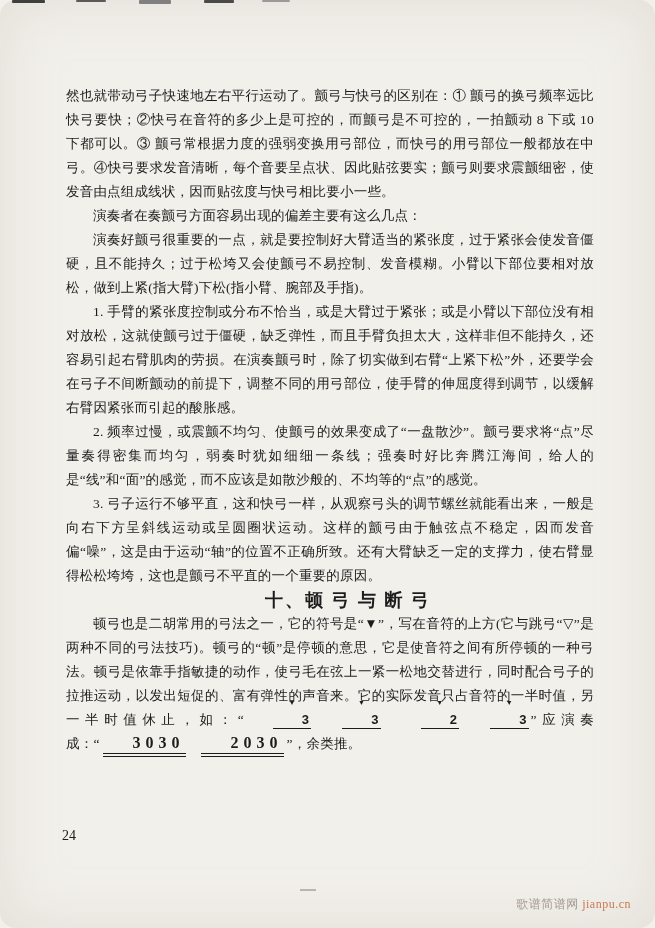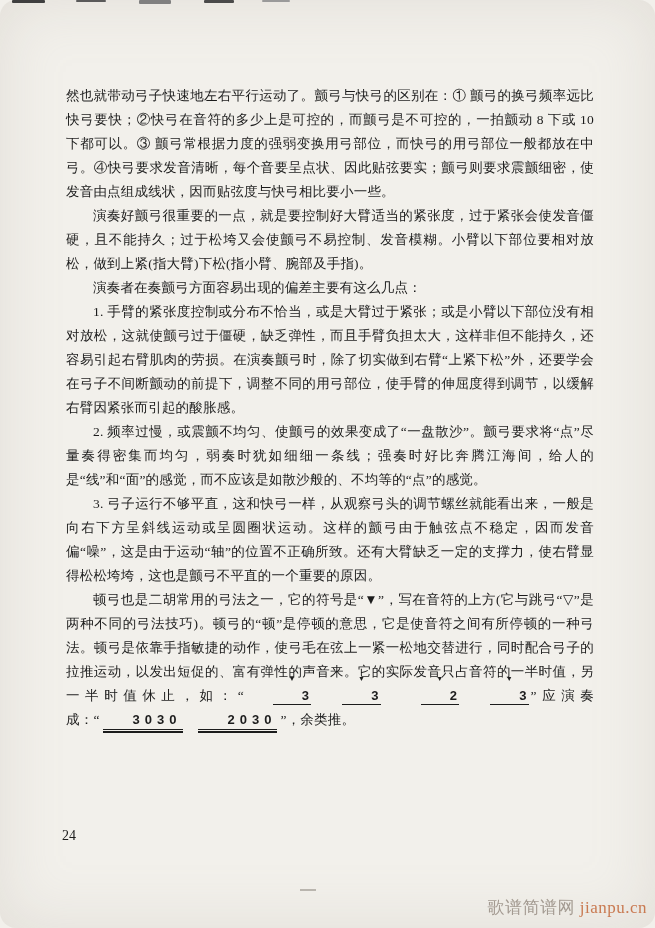--- a/index.html
+++ b/index.html
@@ -60,69 +60,70 @@
   }
   .note .accent {
     position:absolute; top:-8px; left:50%;
     transform:translateX(-50%);
     font-size:7px; line-height:1;
     color:#1c1c1c;
   }
   .notegap { display:inline-block; width:9px; }
   .g16 {
     position:relative; display:inline-block;
-    font-family:Liberation Sans, sans-serif;
-    font-weight:700; font-size:13px;
+    font-family:Liberation Serif, serif;
+    font-weight:700; font-size:16px;
     letter-spacing:5px;
     border-bottom:1.5px solid #1c1c1c;
     line-height:1.15;
     margin:0 3px; padding:0 1px 1px 3px;
   }
   .g16::after {
     content:""; position:absolute; left:0; right:0; bottom:-4px;
     height:1.5px; background:#1c1c1c;
   }
 
   .page-number {
     position:absolute; left:62px; top:828px;
     font-size:14px;
   }
   .watermark {
-    position:absolute; right:8px; top:896px;
-    font-size:17px; letter-spacing:0.5px;
+    position:absolute; right:24px; top:896px;
+    font-size:12px; letter-spacing:0.5px;
   }
   .watermark .wm-name { color:#a39a91; }
   .watermark .wm-url  { color:#c97a52; }
 </style>
 </head>
 <body>
 
 <div class="page">
 
   <span class="artifact a1"></span>
   <span class="artifact a2"></span>
   <span class="artifact a3"></span>
   <span class="artifact a4"></span>
   <span class="artifact a5"></span>
   <span class="a6"></span>
 
   <div class="textblock">
 
     <p class="noindent">然也就带动弓子快速地左右平行运动了。颤弓与快弓的区别在：① 颤弓的换弓频率远比快弓要快；②快弓在音符的多少上是可控的，而颤弓是不可控的，一拍颤动 8 下或 10 下都可以。③ 颤弓常根据力度的强弱变换用弓部位，而快弓的用弓部位一般都放在中弓。④快弓要求发音清晰，每个音要呈点状、因此贴弦要实；颤弓则要求震颤细密，使发音由点组成线状，因而贴弦度与快弓相比要小一些。</p>
 
+    <p>演奏者在奏颤弓方面容易出现的偏差主要有这么几点：</p>
+
     <p>演奏好颤弓很重要的一点，就是要控制好大臂适当的紧张度，过于紧张会使发音僵硬，且不能持久；过于松垮又会使颤弓不易控制、发音模糊。小臂以下部位要相对放松，做到上紧(指大臂)下松(指小臂、腕部及手指)。</p>
-
-    <p>演奏者在奏颤弓方面容易出现的偏差主要有这么几点：</p>
 
     <p>1. 手臂的紧张度控制或分布不恰当，或是大臂过于紧张；或是小臂以下部位没有相对放松，这就使颤弓过于僵硬，缺乏弹性，而且手臂负担太大，这样非但不能持久，还容易引起右臂肌肉的劳损。在演奏颤弓时，除了切实做到右臂“上紧下松”外，还要学会在弓子不间断颤动的前提下，调整不同的用弓部位，使手臂的伸屈度得到调节，以缓解右臂因紧张而引起的酸胀感。</p>
 
     <p>2. 频率过慢，或震颤不均匀、使颤弓的效果变成了“一盘散沙”。颤弓要求将“点”尽量奏得密集而均匀，弱奏时犹如细细一条线；强奏时好比奔腾江海间，给人的是“线”和“面”的感觉，而不应该是如散沙般的、不均等的“点”的感觉。</p>
 
     <p>3. 弓子运行不够平直，这和快弓一样，从观察弓头的调节螺丝就能看出来，一般是向右下方呈斜线运动或呈圆圈状运动。这样的颤弓由于触弦点不稳定，因而发音偏“噪”，这是由于运动“轴”的位置不正确所致。还有大臂缺乏一定的支撑力，使右臂显得松松垮垮，这也是颤弓不平直的一个重要的原因。</p>
 
+    <p class="section-heading">十、顿 弓 与 断 弓</p>
 
     <p>
       <span>顿弓也是二胡常用的弓法之一，它的符号是“▼”，写在音符的上方(它与跳弓“▽”是两种不同的弓法技巧)。顿弓的“顿”是停顿的意思，它是使音符之间有所停顿的一种弓法。顿弓是依靠手指敏捷的动作，使弓毛在弦上一紧一松地交替进行，同时配合弓子的拉推运动，以发出短促的、富有弹性的声音来。它的实际发音只占音符的一半时值，另一半时值休止，如：</span><span class="notation"><span>“</span><span class="note"><span class="accent">▼</span><span class="digit">3</span></span><span class="note"><span class="accent">▼</span><span class="digit">3</span></span><span class="notegap"></span><span class="note"><span class="accent">▼</span><span class="digit">2</span></span><span class="note"><span class="accent">▼</span><span class="digit">3</span></span><span>”</span></span><span>应演奏成：</span><span class="notation"><span>“</span><span class="g16">3030</span><span class="notegap"></span><span class="g16">2030</span><span>”</span></span><span>，余类推。</span>
     </p>
 
 
   </div>
 
   <div class="page-number">24</div>
 

